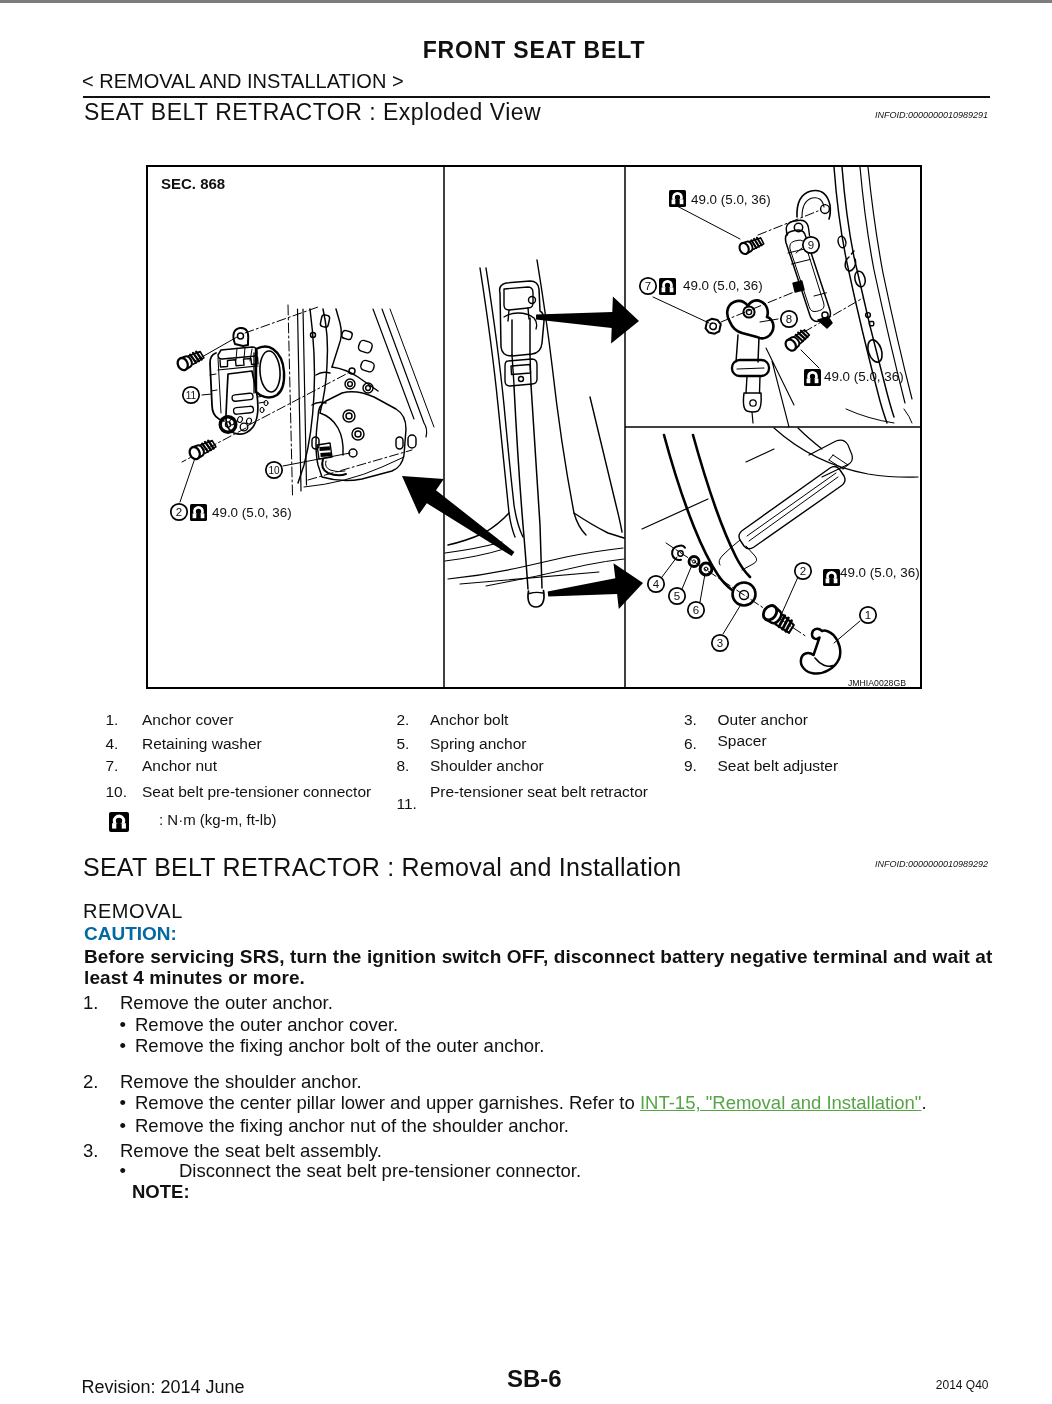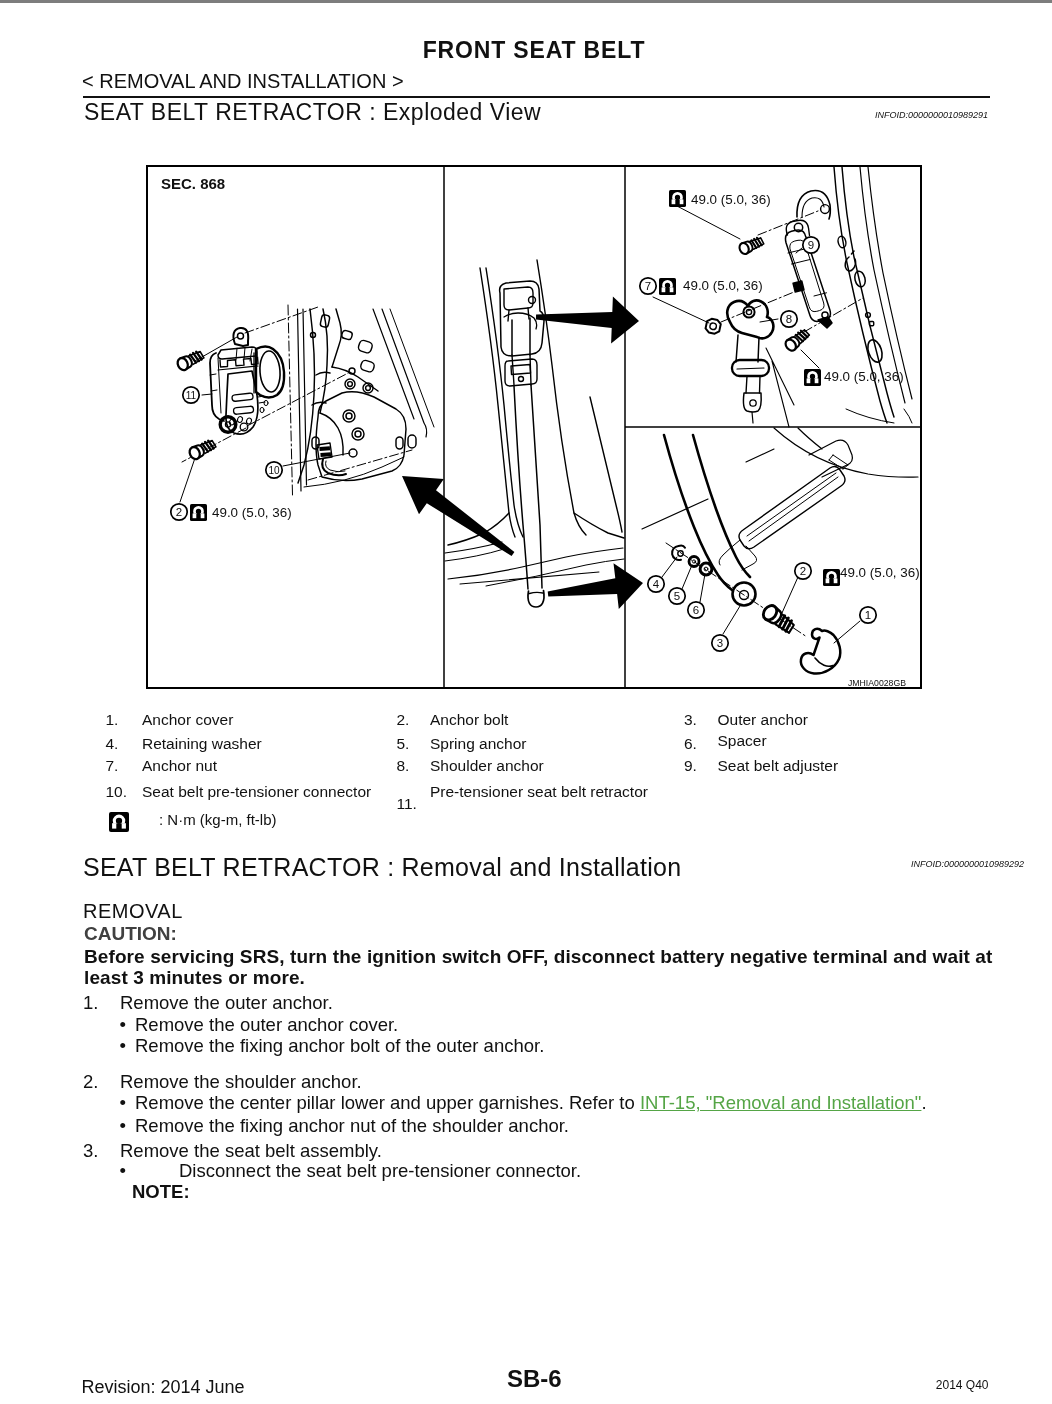--- a/index.html
+++ b/index.html
@@ -357,26 +357,26 @@
   <rect x="0" y="0" width="20" height="20" rx="2" fill="#000"></rect>
   <circle cx="10" cy="8.8" r="4.7" fill="none" stroke="#fff" stroke-width="3.1"></circle>
   <rect x="5.2" y="11.4" width="9.6" height="6.2" fill="#000"></rect>
   <rect x="3.1" y="11.2" width="4.2" height="5.4" fill="#fff"></rect>
   <rect x="12.7" y="11.2" width="4.2" height="5.4" fill="#fff"></rect>
 </svg>
 </div>
 <div class="abs" style="left:143px;top:812px;font-size:15px;margin-left:16px;">: N·m (kg-m, ft-lb)</div>
 
 <div class="abs" style="left:83px;top:854.6px;font-size:25px;letter-spacing:0.25px;">SEAT BELT RETRACTOR : Removal and Installation</div>
-<div class="abs" style="left:0;top:860.4px;width:988px;text-align:right;font-size:9px;font-style:italic;padding-left:36px;">INFOID:0000000010989292</div>
+<div class="abs" style="left:0;top:860.4px;width:988px;text-align:right;font-size:9px;font-style:italic;">INFOID:0000000010989292</div>
 
 <div class="abs" style="left:83px;top:900.9px;font-size:20px;letter-spacing:0.5px;">REMOVAL</div>
-<div class="abs b" style="left:84px;top:924.4px;font-size:19px;color:#404040;">CAUTION:</div>
+<div class="abs b" style="left:84px;top:924.4px;font-size:19px;color:#0369a1;">CAUTION:</div>
 <div class="abs b" style="left:84px;top:946.7px;font-size:19px;letter-spacing:0.1px;">Before servicing SRS, turn the ignition switch OFF, disconnect battery negative terminal and wait at</div>
-<div class="abs b" style="left:84px;top:967.7px;font-size:19px;letter-spacing:0.1px;">least 3 minutes or more.</div>
+<div class="abs b" style="left:84px;top:967.7px;font-size:19px;letter-spacing:0.1px;">least 4 minutes or more.</div>
 
 <div class="abs st" style="left:83px;top:993.5px;">1.</div>
 <div class="abs st" style="left:120px;top:993.5px;">Remove the outer anchor.</div>
 <div class="abs st" style="left:119.5px;top:1015.6px;">•</div>
 <div class="abs st" style="left:135px;top:1015.6px;">Remove the outer anchor cover.</div>
 <div class="abs st" style="left:119.5px;top:1037.1000000000001px;">•</div>
 <div class="abs st" style="left:135px;top:1037.1000000000001px;">Remove the fixing anchor bolt of the outer anchor.</div>
 
 <div class="abs st" style="left:83px;top:1072.6000000000001px;">2.</div>
 <div class="abs st" style="left:120px;top:1072.6000000000001px;">Remove the shoulder anchor.</div>

